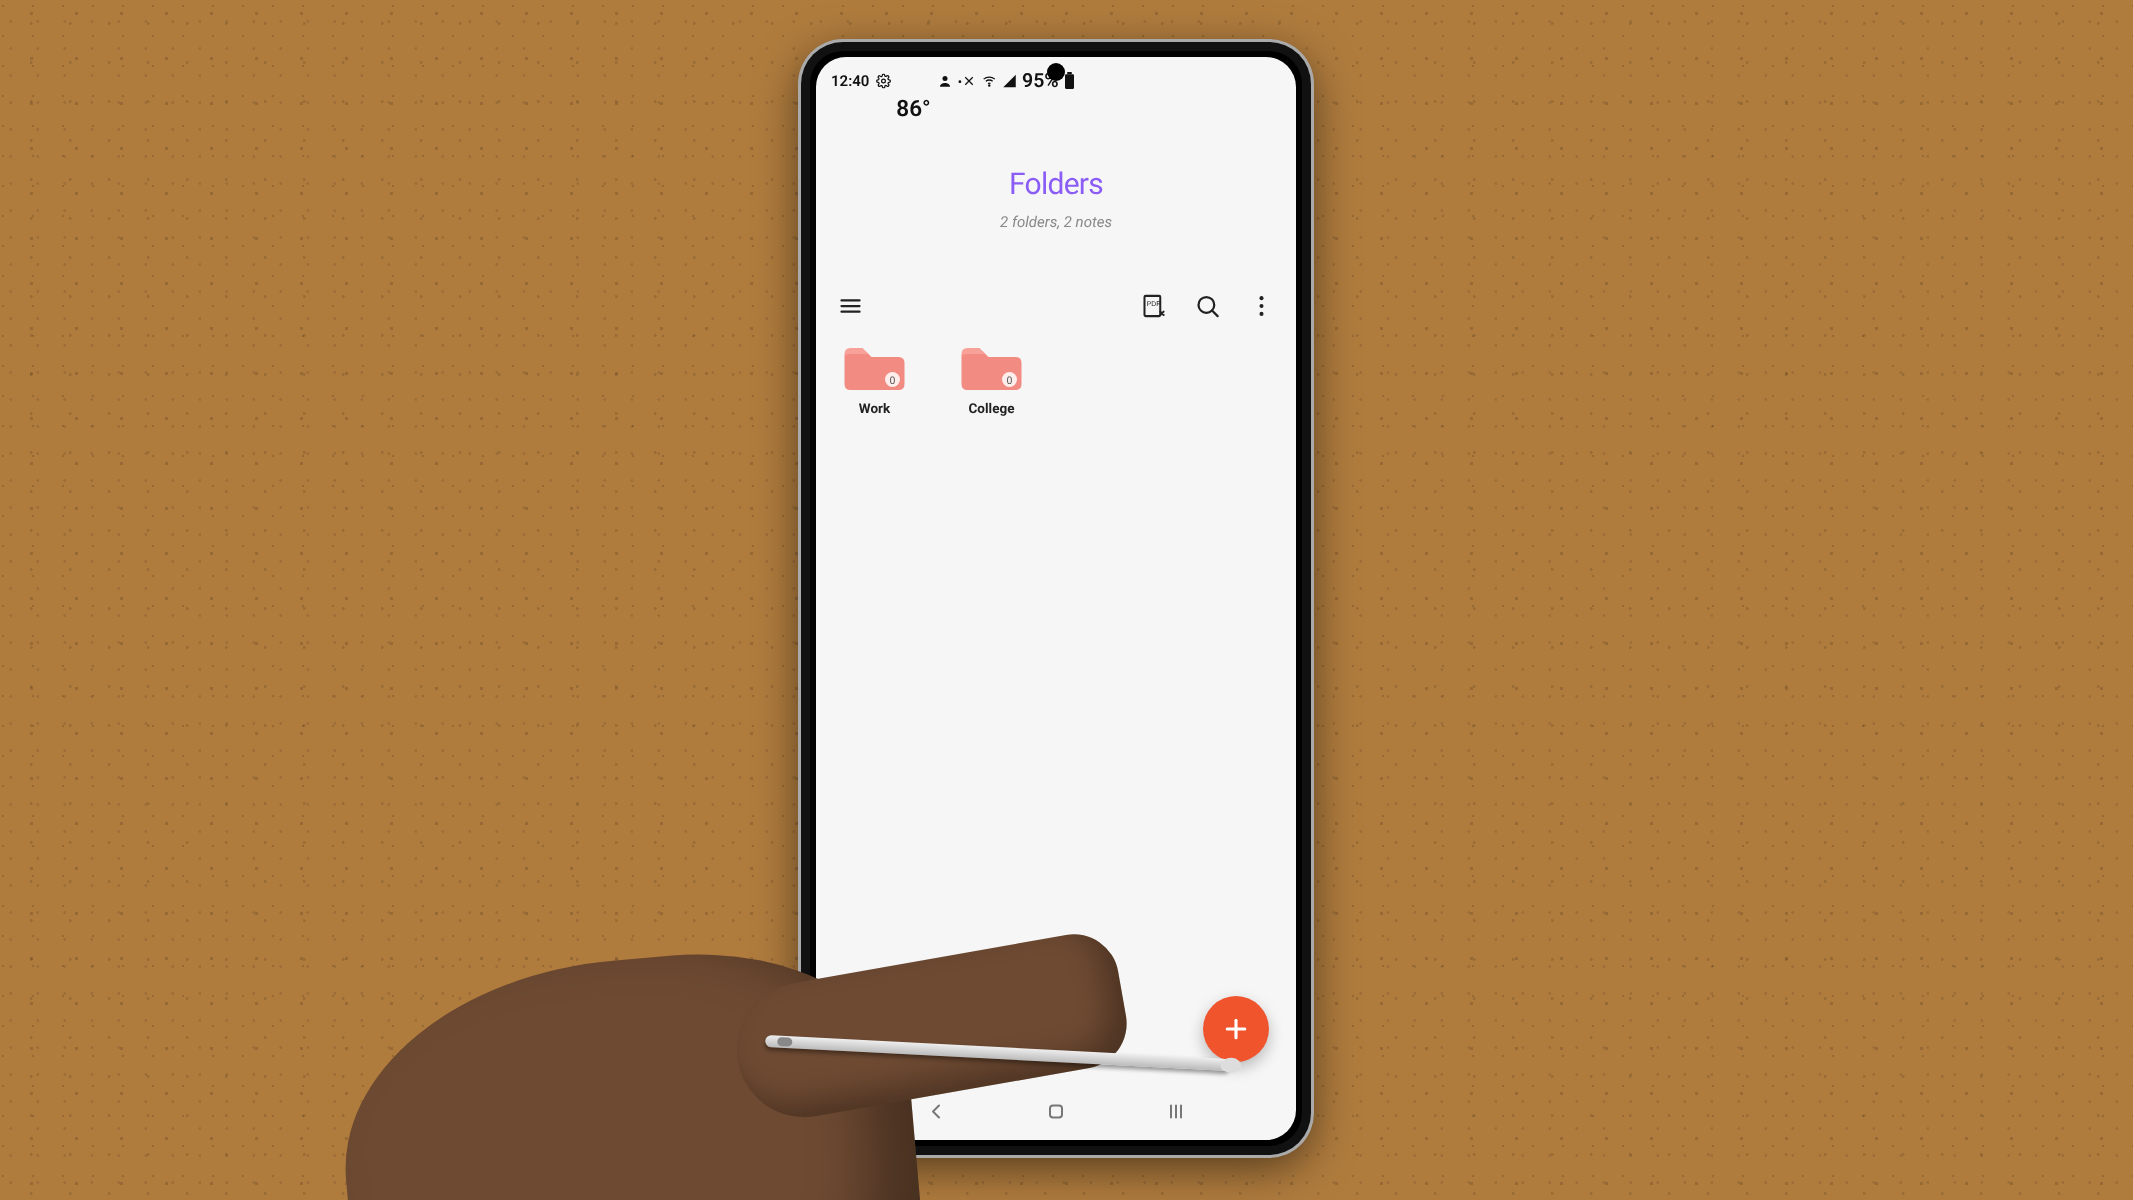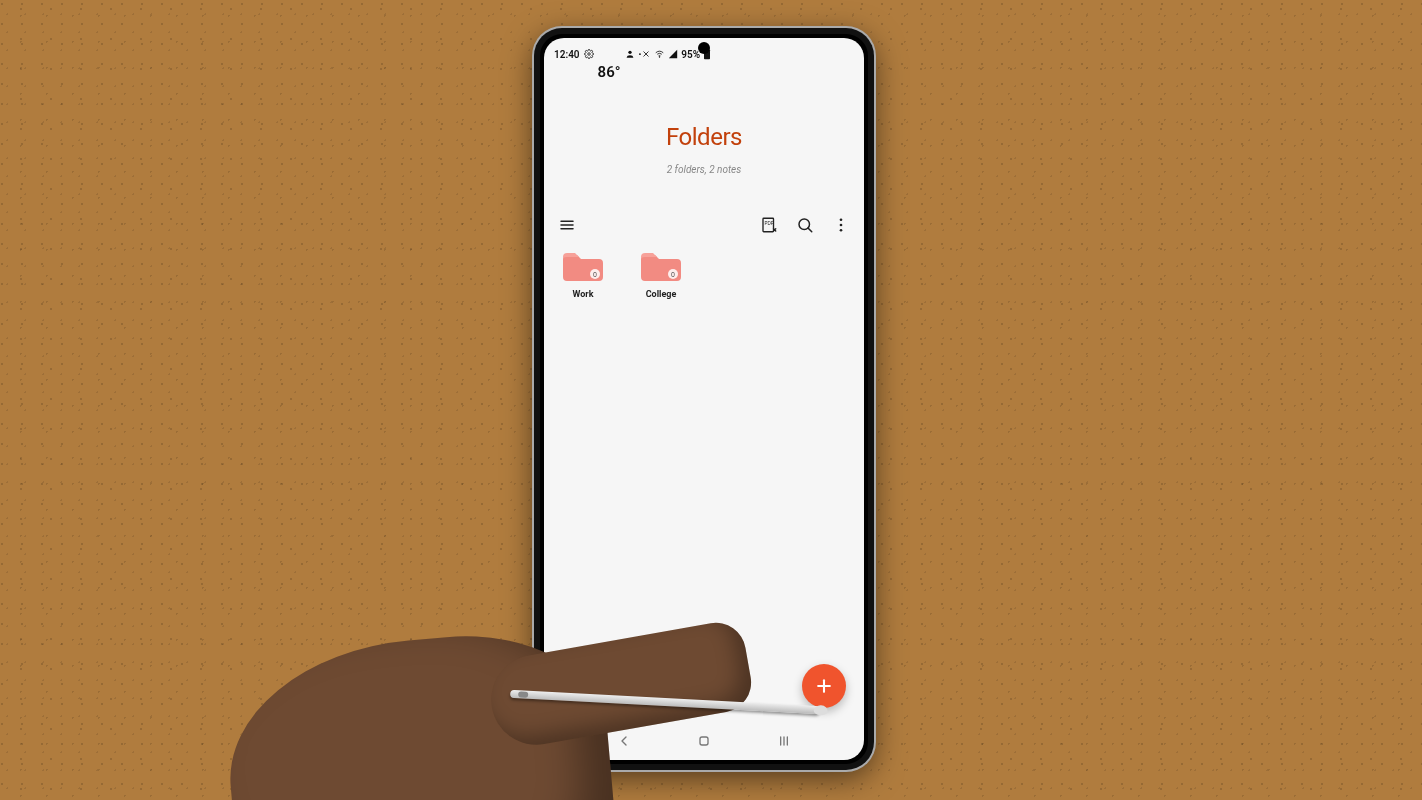--- a/index.html
+++ b/index.html
@@ -14,21 +14,21 @@
   .phone{position:absolute;left:534px;top:28px;width:340px;height:742px;border-radius:28px;
     background:#111;box-shadow:0 0 0 2px #aaa,0 8px 30px rgba(0,0,0,.55);}
   .bezel{position:absolute;inset:6px;border-radius:22px;background:#000;}
   .screen{position:absolute;inset:10px;border-radius:20px;background:#f6f6f6;overflow:hidden;display:flex;flex-direction:column;}
   .punch{position:absolute;left:50%;top:14px;transform:translateX(-50%);width:12px;height:12px;border-radius:50%;background:#000;z-index:50;}
   .statusbar{height:24px;display:flex;align-items:center;padding:4px 10px 0 10px;font-size:10px;color:#111;font-weight:600;}
   .sb-left{display:flex;align-items:center;gap:4px;}
   .sb-right{display:flex;align-items:center;gap:3px;}
   .sb-icon svg{display:block;}
   .header{padding:44px 0 36px 0;text-align:center;}
-  .header h1{margin:13px;font-size:24px;font-weight:400;color:#c2410c;letter-spacing:-0.5px;}
+  .header h1{margin:0;font-size:20px;font-weight:400;color:#8b5cf6;letter-spacing:-0.5px;}
   .header .sub{margin-top:9px;font-size:10px;color:#888;font-style:italic;}
   .toolbar{display:flex;align-items:center;justify-content:space-between;padding:0 14px;height:28px;}
   .tb-right{display:flex;align-items:center;gap:18px;}
   .icon-btn{width:18px;height:18px;display:flex;align-items:center;justify-content:center;color:#222;}
   .content{flex:1;padding:10px 14px 0 14px;position:relative;}
   .folders{display:flex;gap:28px;margin-bottom:18px;}
   .folder{display:flex;flex-direction:column;align-items:center;width:50px;}
   .folder-icon{width:44px;height:34px;position:relative;}
   .folder-label{margin-top:6px;font-size:9px;font-weight:700;color:#222;}
   .notes{display:flex;gap:14px;}
@@ -89,21 +89,21 @@
               <path d="M6.5 12.5a9 9 0 0 1 11 0"></path>
               <path d="M10 16a4 4 0 0 1 4 0"></path>
               <circle cx="12" cy="19" r="1" fill="#111"></circle>
             </svg>
         </span>
         <span class="sb-icon">
           <svg width="10" height="10" viewBox="0 0 24 24" fill="#111">
               <path d="M2 22h20L22 2z"></path>
             </svg>
         </span>
-        <span style="font-size:10px;">95%</span>
+        <span style="font-size:13px;">95%</span>
         <span class="sb-icon">
           <svg width="8" height="12" viewBox="0 0 10 16" fill="#111">
               <rect x="1" y="2" width="8" height="13" rx="1"></rect>
               <rect x="3" y="0" width="4" height="2"></rect>
             </svg>
         </span>
       </div>
     </div>
 
     <div class="header">

